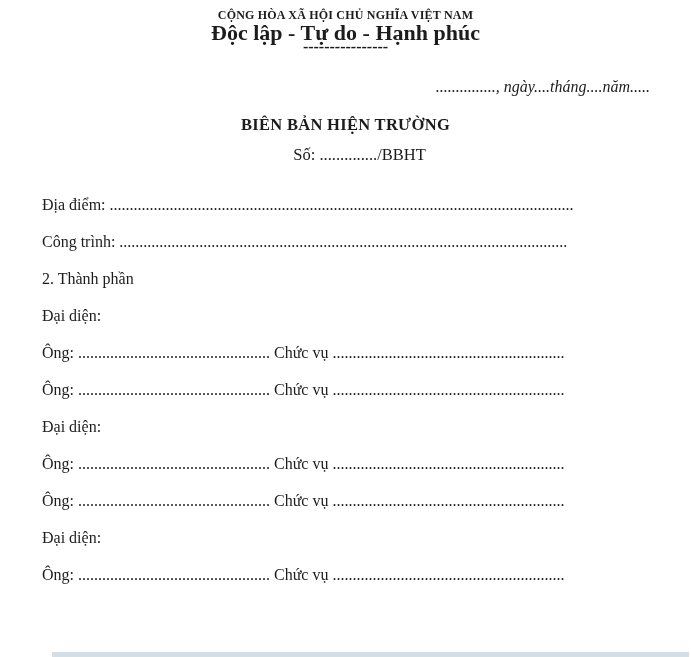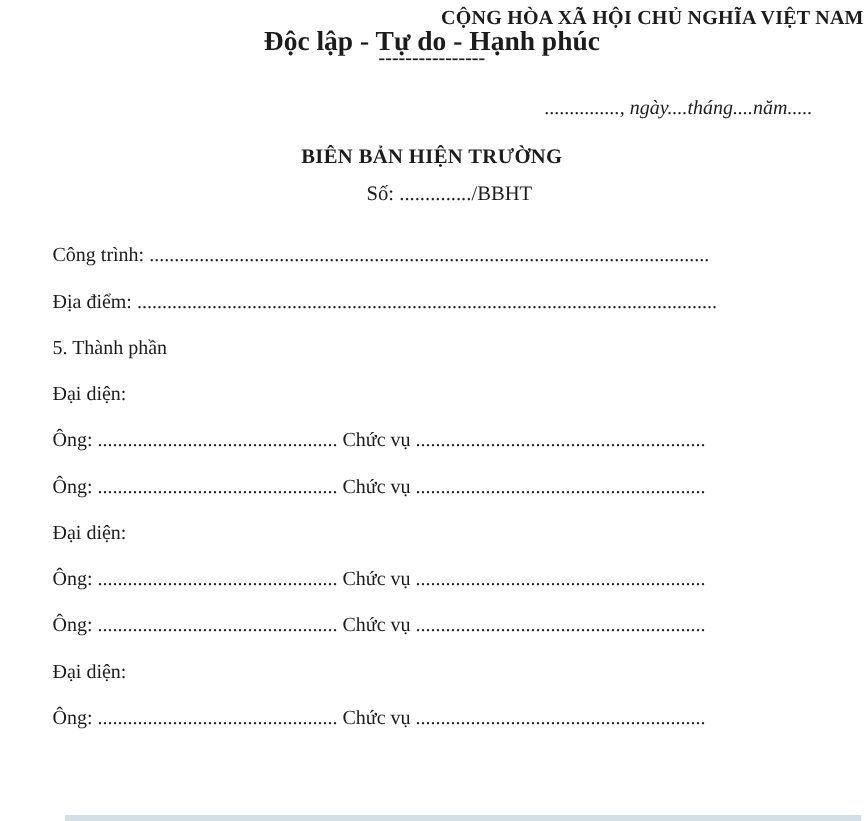--- a/index.html
+++ b/index.html
@@ -5,21 +5,21 @@
   html, body { margin:0; padding:0; background:#ffffff; }
   .page {
     width:691px; height:657px;
     position:relative; overflow:hidden;
     background:#ffffff;
     color:#1c1c1c;
     font-family:"Liberation Serif", serif;
     font-size:16px;
   }
   .nat-header { text-align:center; padding-top:6px; line-height:18px; }
-  .nh1 { font-weight:bold; font-size:16px; letter-spacing:0.2px;text-align:right; }
+  .nh1 { font-weight:bold; font-size:12px; letter-spacing:0.2px; }
   .nh2 { font-weight:bold; font-size:22px; }
   .nh-sep { font-weight:bold; line-height:10px; }
   .date-line {
     text-align:right; padding-right:41px;
     font-style:italic; margin-top:26px; line-height:18px;
   }
   .doc-title {
     text-align:center; font-weight:bold;
     margin-top:20px; font-size:16.5px; letter-spacing:0.3px; line-height:18px;
   }
@@ -48,23 +48,23 @@
     <div class="nh-sep">----------------</div>
   </header>
 
   <div class="date-line">..............., ngày....tháng....năm.....</div>
 
   <div class="doc-title">BIÊN BẢN HIỆN TRƯỜNG</div>
 
   <div class="doc-number">Số: ............../BBHT</div>
 
   <main class="doc-body">
+    <p>Địa điểm: ....................................................................................................................</p>
     <p>Công trình: ................................................................................................................</p>
-    <p>Địa điểm: ....................................................................................................................</p>
-    <p>5. Thành phần</p>
+    <p>2. Thành phần</p>
     <p>Đại diện:</p>
     <p>Ông: ................................................ Chức vụ ..........................................................</p>
     <p>Ông: ................................................ Chức vụ ..........................................................</p>
     <p>Đại diện:</p>
     <p>Ông: ................................................ Chức vụ ..........................................................</p>
     <p>Ông: ................................................ Chức vụ ..........................................................</p>
     <p>Đại diện:</p>
     <p>Ông: ................................................ Chức vụ ..........................................................</p>
   </main>
 

